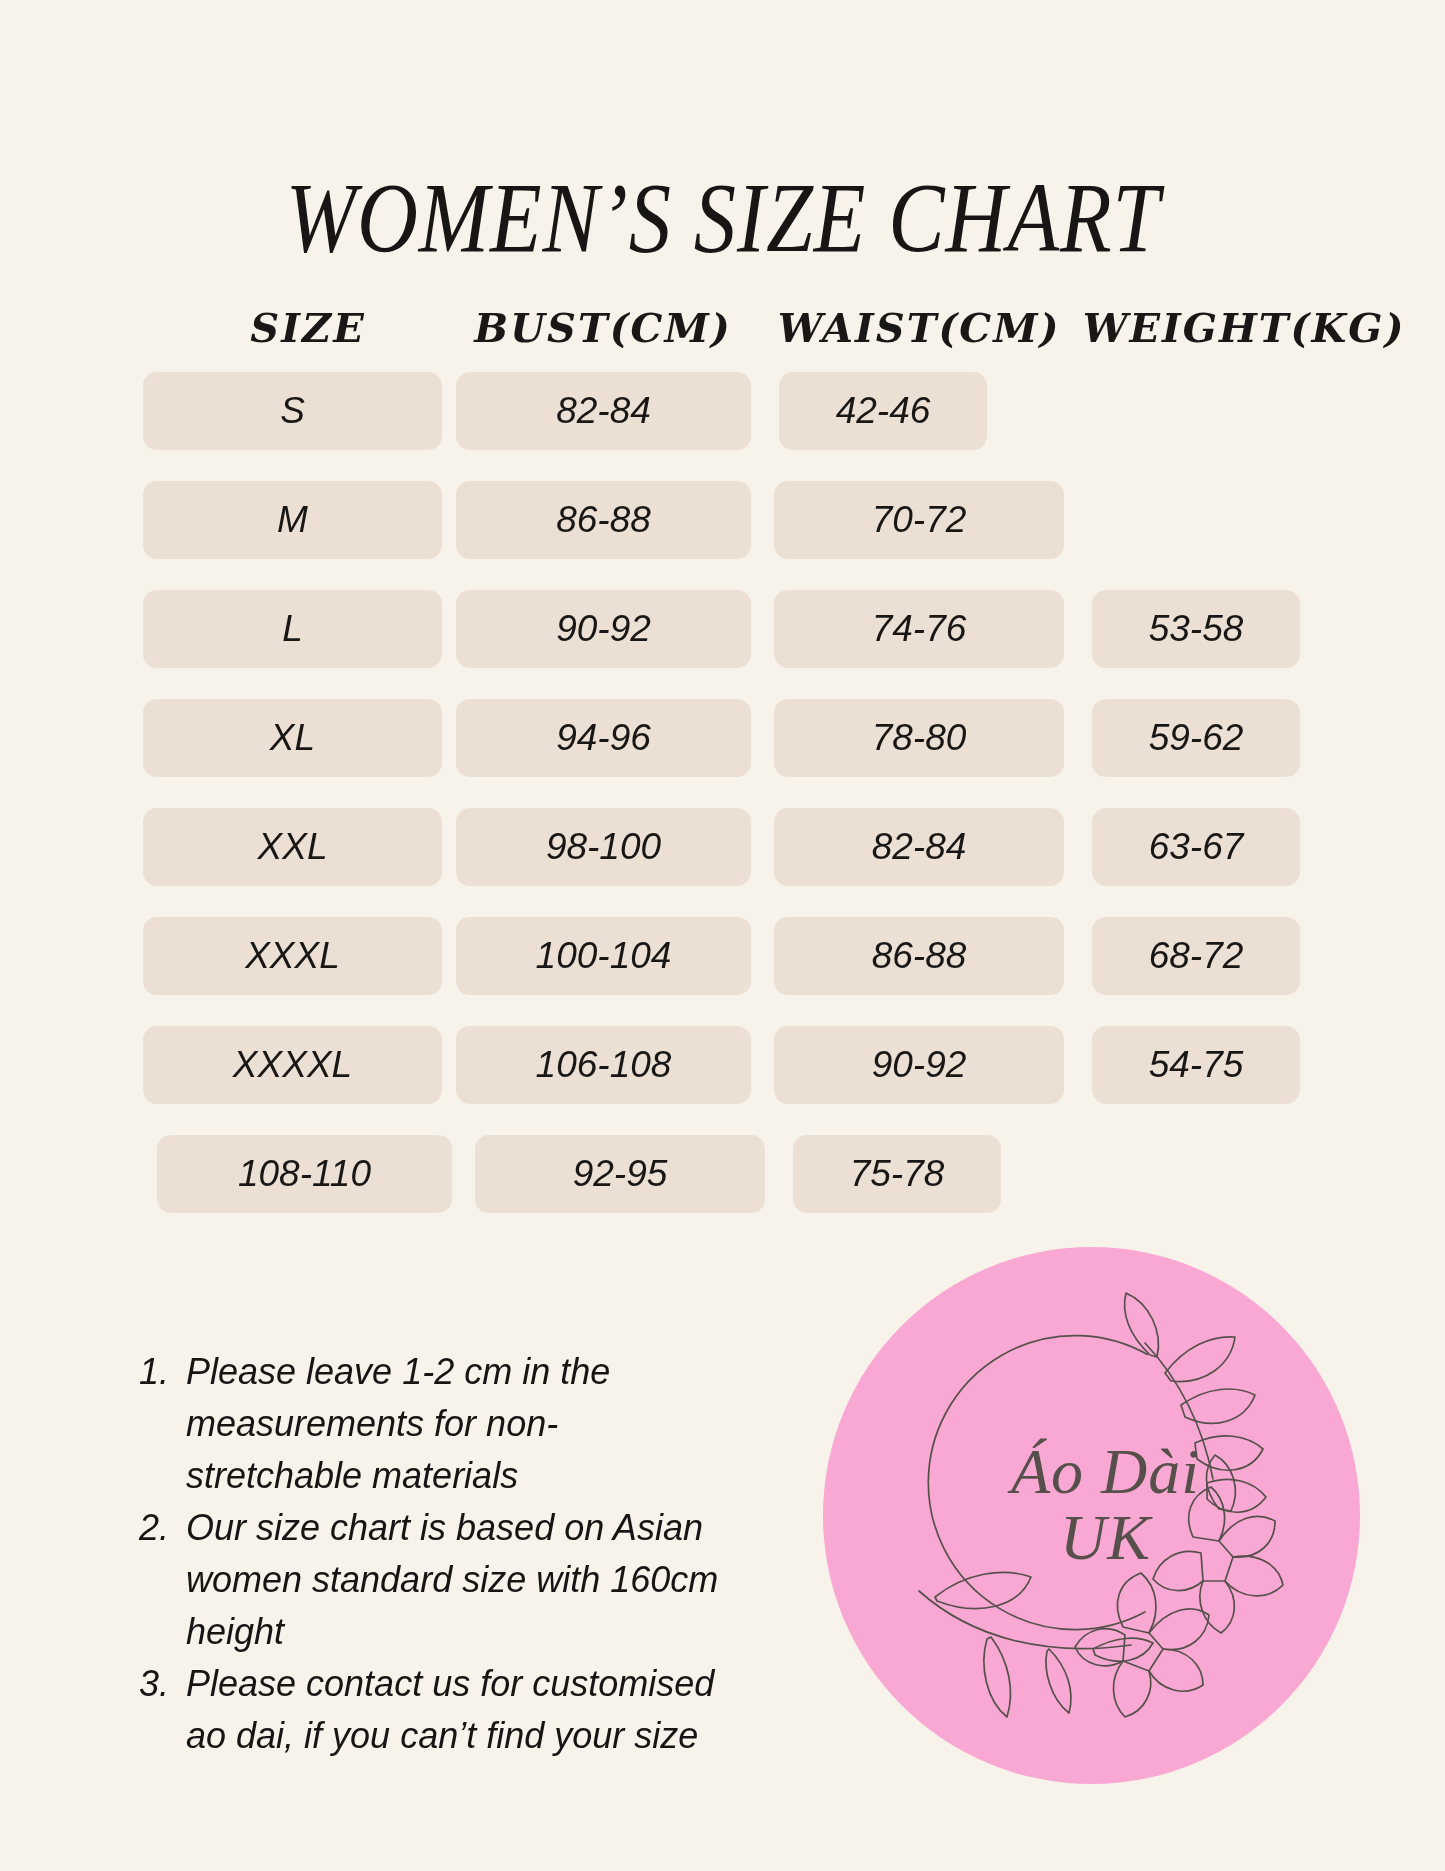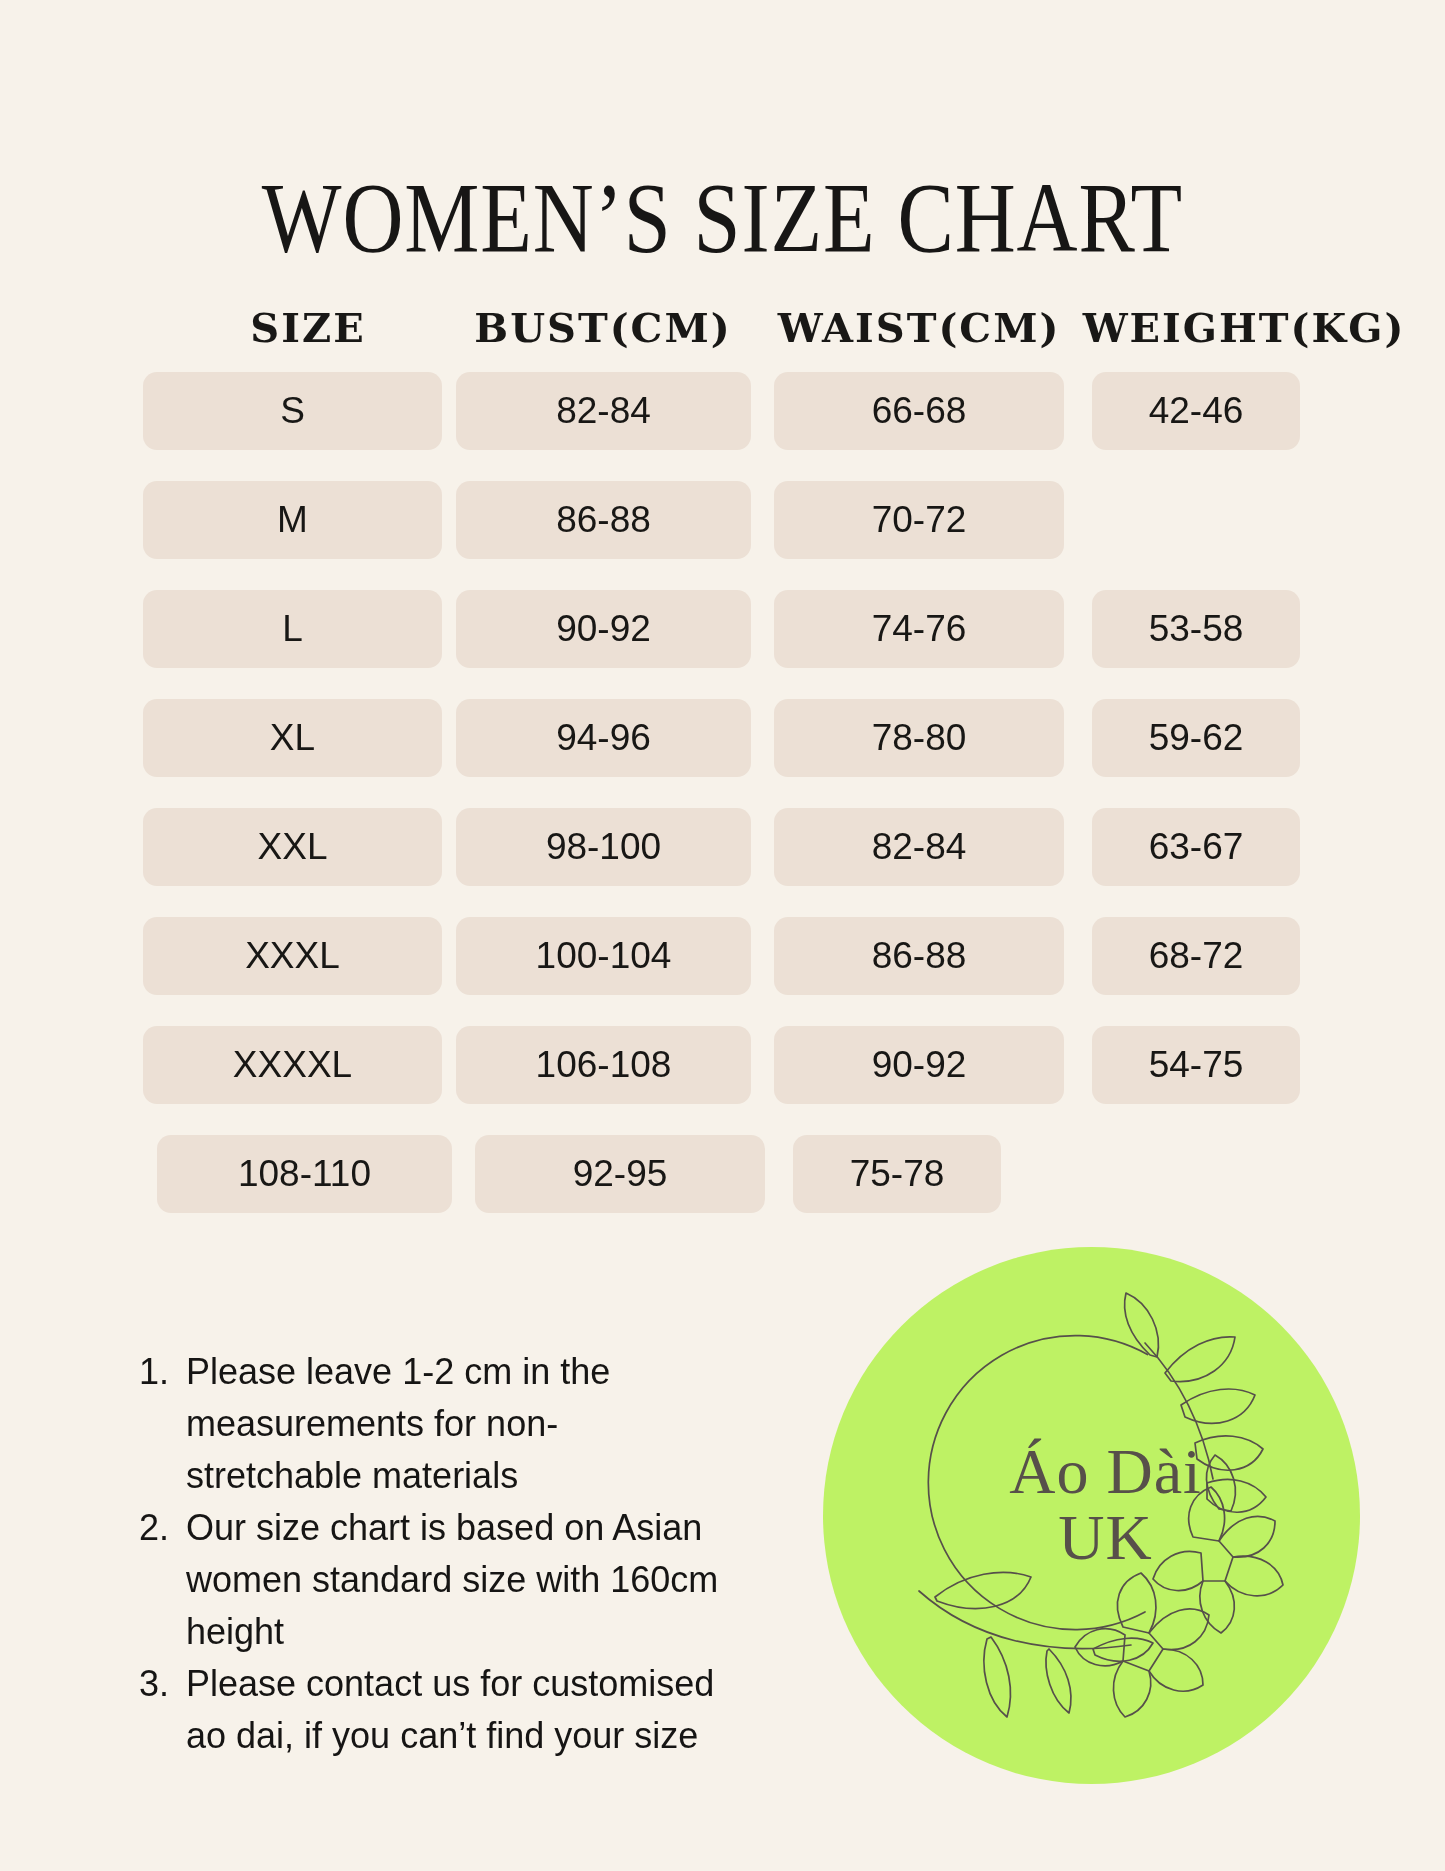--- a/index.html
+++ b/index.html
@@ -4,21 +4,21 @@
 <style>
   html,body{margin:0;padding:0;}
   body{
     width:1445px;height:1871px;
     background:#f7f2ea;
     font-family:"Liberation Sans", sans-serif;
     color:#1a1a1a;
     position:relative;
     overflow:hidden;
   }
-  .stage{position:absolute;inset:0;width:1445px;height:1679px;}
+  .stage{position:absolute;inset:0;width:1445px;height:1679px;font-style:italic;}
 
   
   .title-wrap{
     position:absolute;top:104px;left:0;width:1445px;
     text-align:center;
   }
   .title{
     display:inline-block;
     font-family:"Liberation Serif", serif;
     font-weight:400;
@@ -79,21 +79,21 @@
   }
   .notes li::before{
     content:counter(note) ".";
     position:absolute;left:0;top:0;
   }
 
   
   .logo{
     position:absolute;left:823px;top:1247px;
     width:537px;height:537px;border-radius:50%;
-    background:#bef264;
+    background:#f9a8d4;
   }
   .logo svg{position:absolute;inset:0;}
   .logo-text{
     position:absolute;left:28px;top:192px;width:509px;
     text-align:center;
     font-family:"Liberation Serif", serif;
     color:#57504a;
     font-size:64px;line-height:66px;
     letter-spacing:1px;
   }
@@ -109,21 +109,20 @@
 
   <div class="hdr hdr1">SIZE</div>
   <div class="hdr hdr2">BUST(CM)</div>
   <div class="hdr hdr3">WAIST(CM)</div>
   <div class="hdr hdr4">WEIGHT(KG)</div>
 
   <div class="size-table">
     <div class="trow">
       <div class="cell c1">S</div>
       <div class="cell c2">82-84</div>
-      <div class="cell c3">66-68</div>
       <div class="cell c4">42-46</div>
     </div>
     <div class="trow">
       <div class="cell c1">M</div>
       <div class="cell c2">86-88</div>
       <div class="cell c3">70-72</div>
     </div>
     <div class="trow">
       <div class="cell c1">L</div>
       <div class="cell c2">90-92</div>

